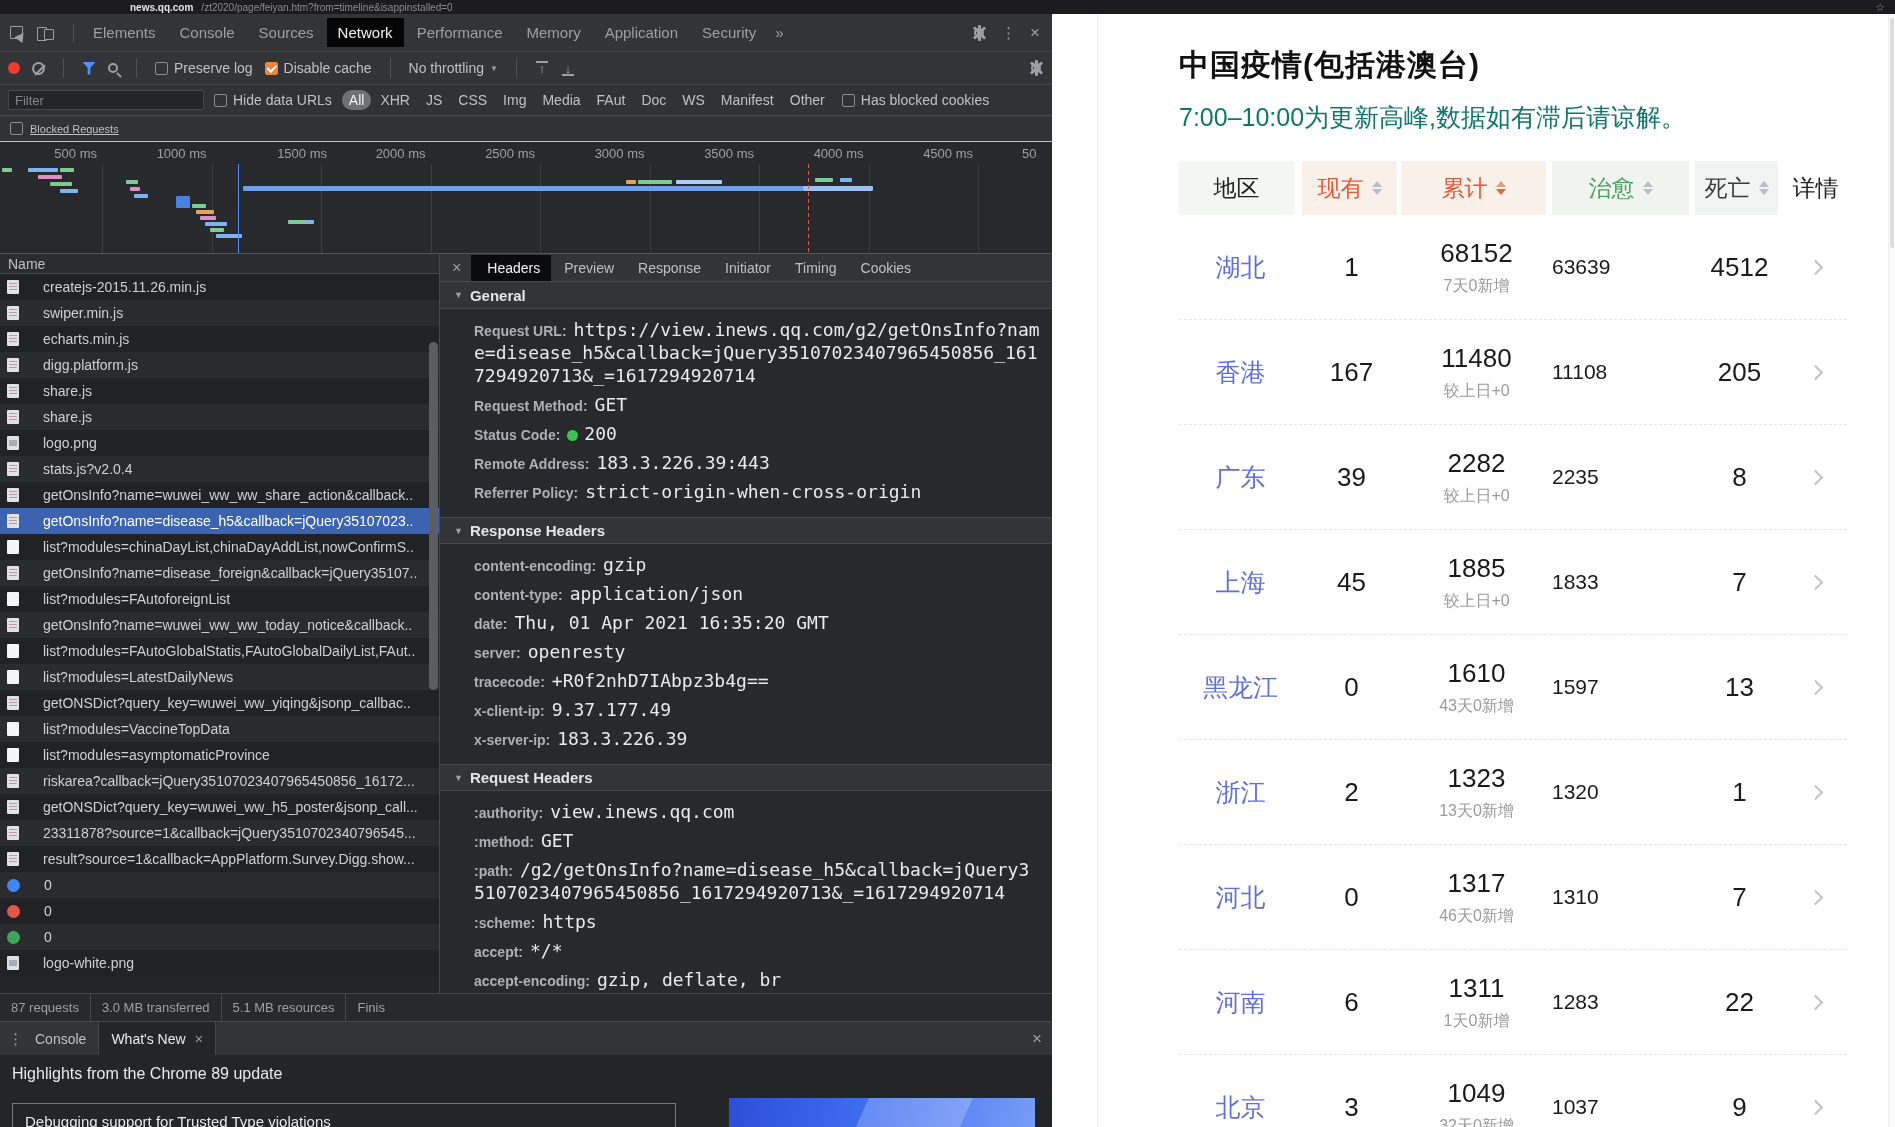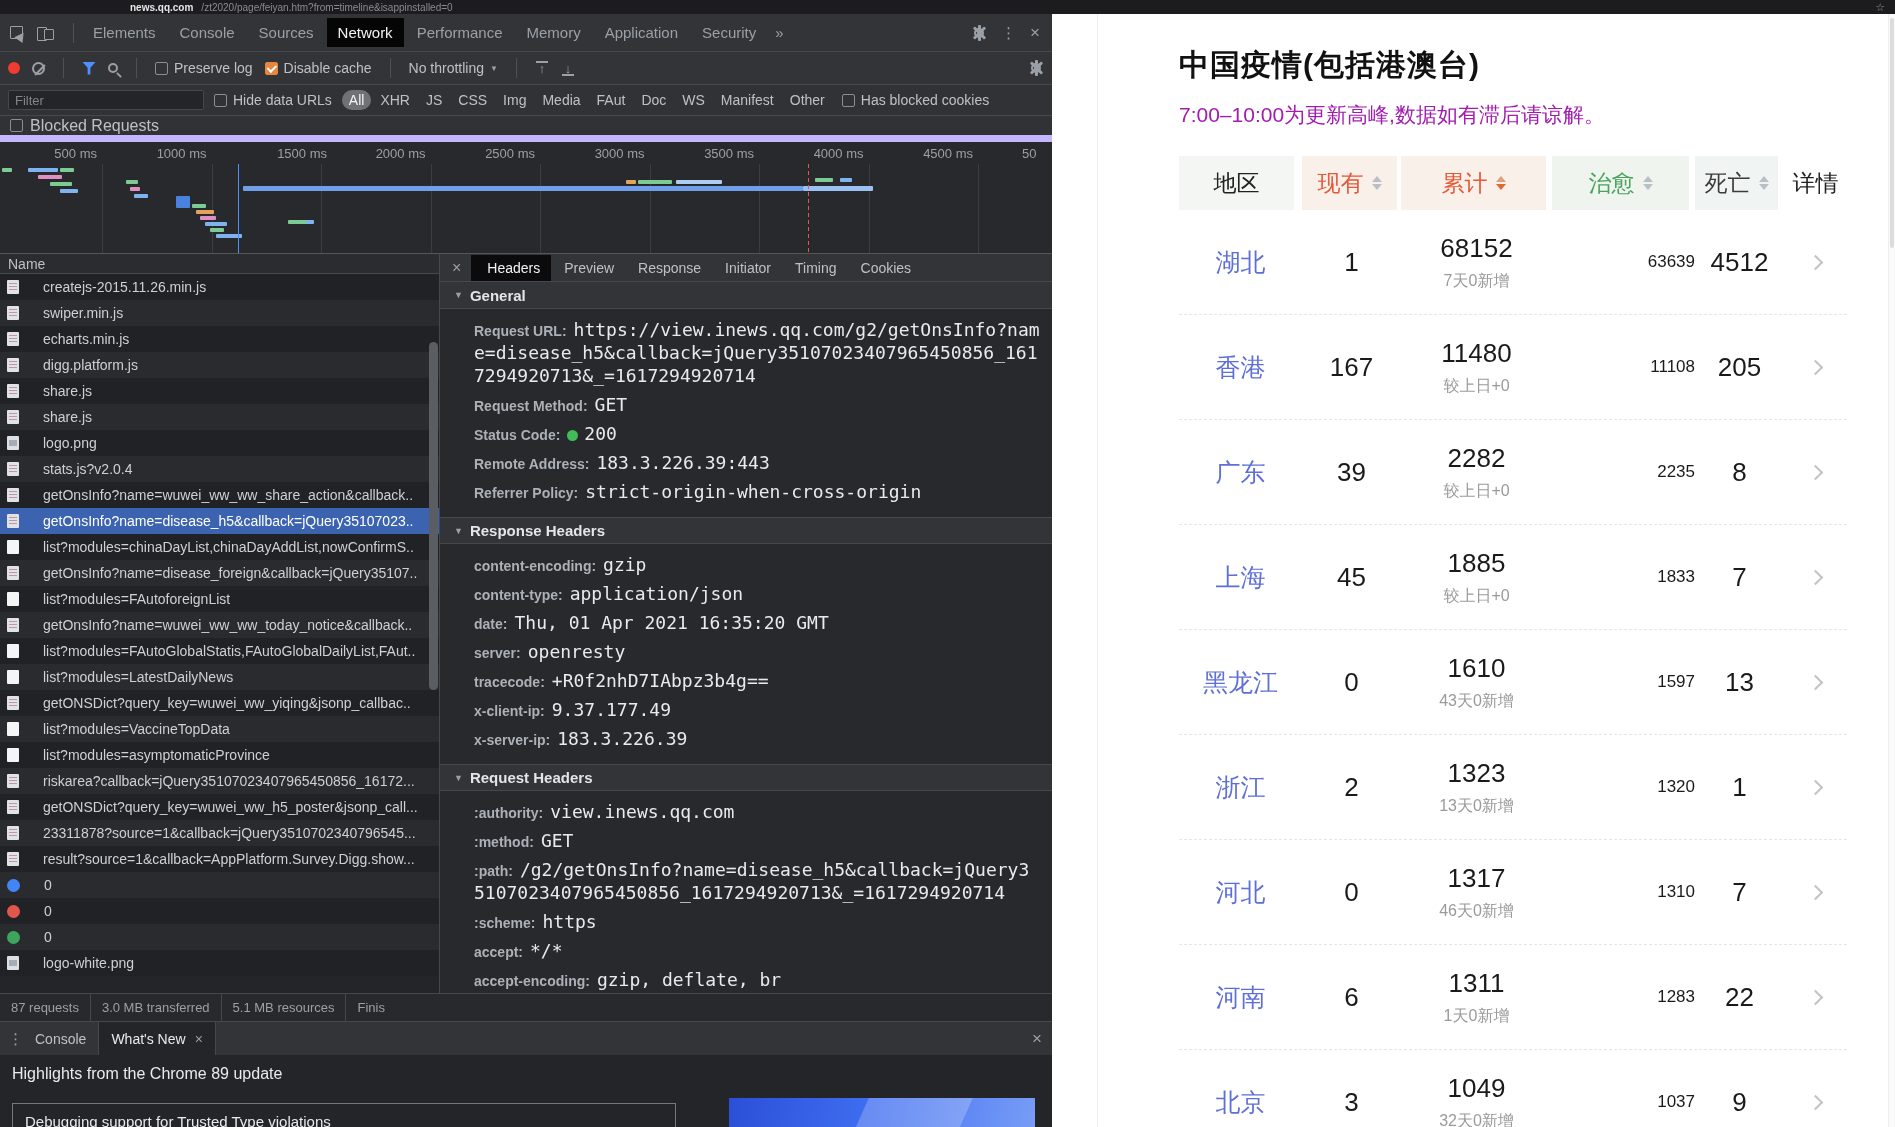--- a/index.html
+++ b/index.html
@@ -75,22 +75,22 @@
 
   .dt-filterrow { height:31px; flex:none; background:#313236; border-bottom:1px solid #47484c;
     display:flex; align-items:center; padding:0 8px; gap:10px; font-size:14px; }
   .filter-input { width:196px; height:20px; background:#242528; border:1px solid #47484c; border-radius:2px;
     color:#e8eaed; font-size:13px; padding:0 6px; font-family:"Liberation Sans",sans-serif; }
   .filter-input::placeholder { color:#80868b; }
   .pill { color:#bdc1c6; padding:2px 7px; border-radius:10px; white-space:nowrap; }
   .pill.on { background:#6e7175; color:#f1f3f4; }
   .pills { display:flex; align-items:center; gap:2px; }
 
-  .dt-blockedrow { height:26px; flex:none; background:#313236; border-bottom:7px solid #c4b5fd;
-    display:flex; align-items:center; padding:0 10px; gap:7px; font-size:16px; }
+  .dt-blockedrow { height:26px; flex:none; background:#313236; border-bottom:1px solid #c4b5fd;
+    display:flex; align-items:center; padding:0 10px; gap:7px; font-size:11px;text-decoration:underline; }
 
   
   .dt-overview { height:112px; flex:none; position:relative; background:#28292d;
     border-bottom:1px solid #55565a; overflow:hidden; }
   .ov-grid { position:absolute; top:22px; bottom:0; width:1px; background:#3c3d41; }
   .ov-tick { position:absolute; top:4px; width:92px; text-align:right; font-size:13px; color:#9aa0a6;
     white-space:nowrap; }
   .ov-tick.last { width:auto; text-align:left; }
   .ov-bar { position:absolute; border-radius:1px; }
   .ov-line { position:absolute; top:22px; bottom:0; width:1px; }
@@ -172,21 +172,21 @@
 
   
   .page { flex:1; background:#fff; position:relative; overflow:hidden; color:#1a1a1a; }
   .page-edge-line { position:absolute; left:45px; top:0; bottom:0; width:1px; background:#ededed; }
   .page-scroll { position:absolute; right:0; top:0; bottom:0; width:7px; background:#fafafa;
     border-left:1px solid #eee; }
   .page-scroll i { position:absolute; left:1px; right:1px; top:4px; height:230px; background:#dcdcdc;
     border-radius:3px; }
   .page-content { margin-left:127px; width:668px; }
   .page-title { margin-top:31px; font-size:30px; font-weight:bold; color:#111; letter-spacing:1px; }
-  .page-sub { margin-top:15px; font-size:21px; color:#a21caf; }
+  .page-sub { margin-top:15px; font-size:25px; color:#0f766e; }
 
   .ptable-head { margin-top:27px; display:flex; height:54px; font-size:23px; }
   .pth { display:flex; align-items:center; justify-content:center; }
   .col-region { width:115px; background:#f3f6f3; color:#222; margin-right:8px; }
   .col-current { width:95px;  background:#faf0ea; color:var(--orange); margin-right:4px; }
   .col-total  { width:145px; background:#faf0ea; color:var(--orange); margin-right:6px; }
   .col-cured  { width:137px; background:#eff4ef; color:var(--green); margin-right:6px; }
   .col-dead   { width:83px;  background:#f0f4f2; color:#3c3c3c; margin-right:6px; }
   .col-detail { width:63px;  background:#fff; color:#222; }
   .arr { display:inline-flex; flex-direction:column; gap:2px; margin-left:8px; }
@@ -195,21 +195,21 @@
   .arr .dn { border-top:6px solid #b9bfc6; }
   .arr-orange .arr .up { border-bottom-color:#daa379; }
   .arr-orange .arr .dn { border-top-color:#dd6b35; }
 
   .prow { display:flex; align-items:center; height:105px; border-bottom:1px dashed #e6e6e6; }
   .c-region { width:123px; text-align:center; color:var(--blue); font-size:25px; font-weight:500; }
   .c-current { width:99px; text-align:center; font-size:26px; font-weight:500; }
   .c-total { width:151px; display:flex; flex-direction:column; align-items:center; gap:7px; }
   .c-total .num { font-size:26px; font-weight:500; }
   .c-total .sub { font-size:16px; color:#9a9a9a; }
-  .c-cured { width:143px; text-align:right; font-size:17px; font-weight:500; }
+  .c-cured { width:143px; text-align:left; font-size:21px; font-weight:500; }
   .c-dead { width:89px; text-align:center; font-size:26px; font-weight:400; }
   .c-detail { width:63px; display:flex; justify-content:center; }
   .chev-r { width:11px; height:11px; border-top:2px solid #c3c3c3; border-right:2px solid #c3c3c3;
     transform:rotate(45deg); }
 </style>
 </head>
 <body>
 
 <div class="browser-top">
   <span class="host">news.qq.com</span>

